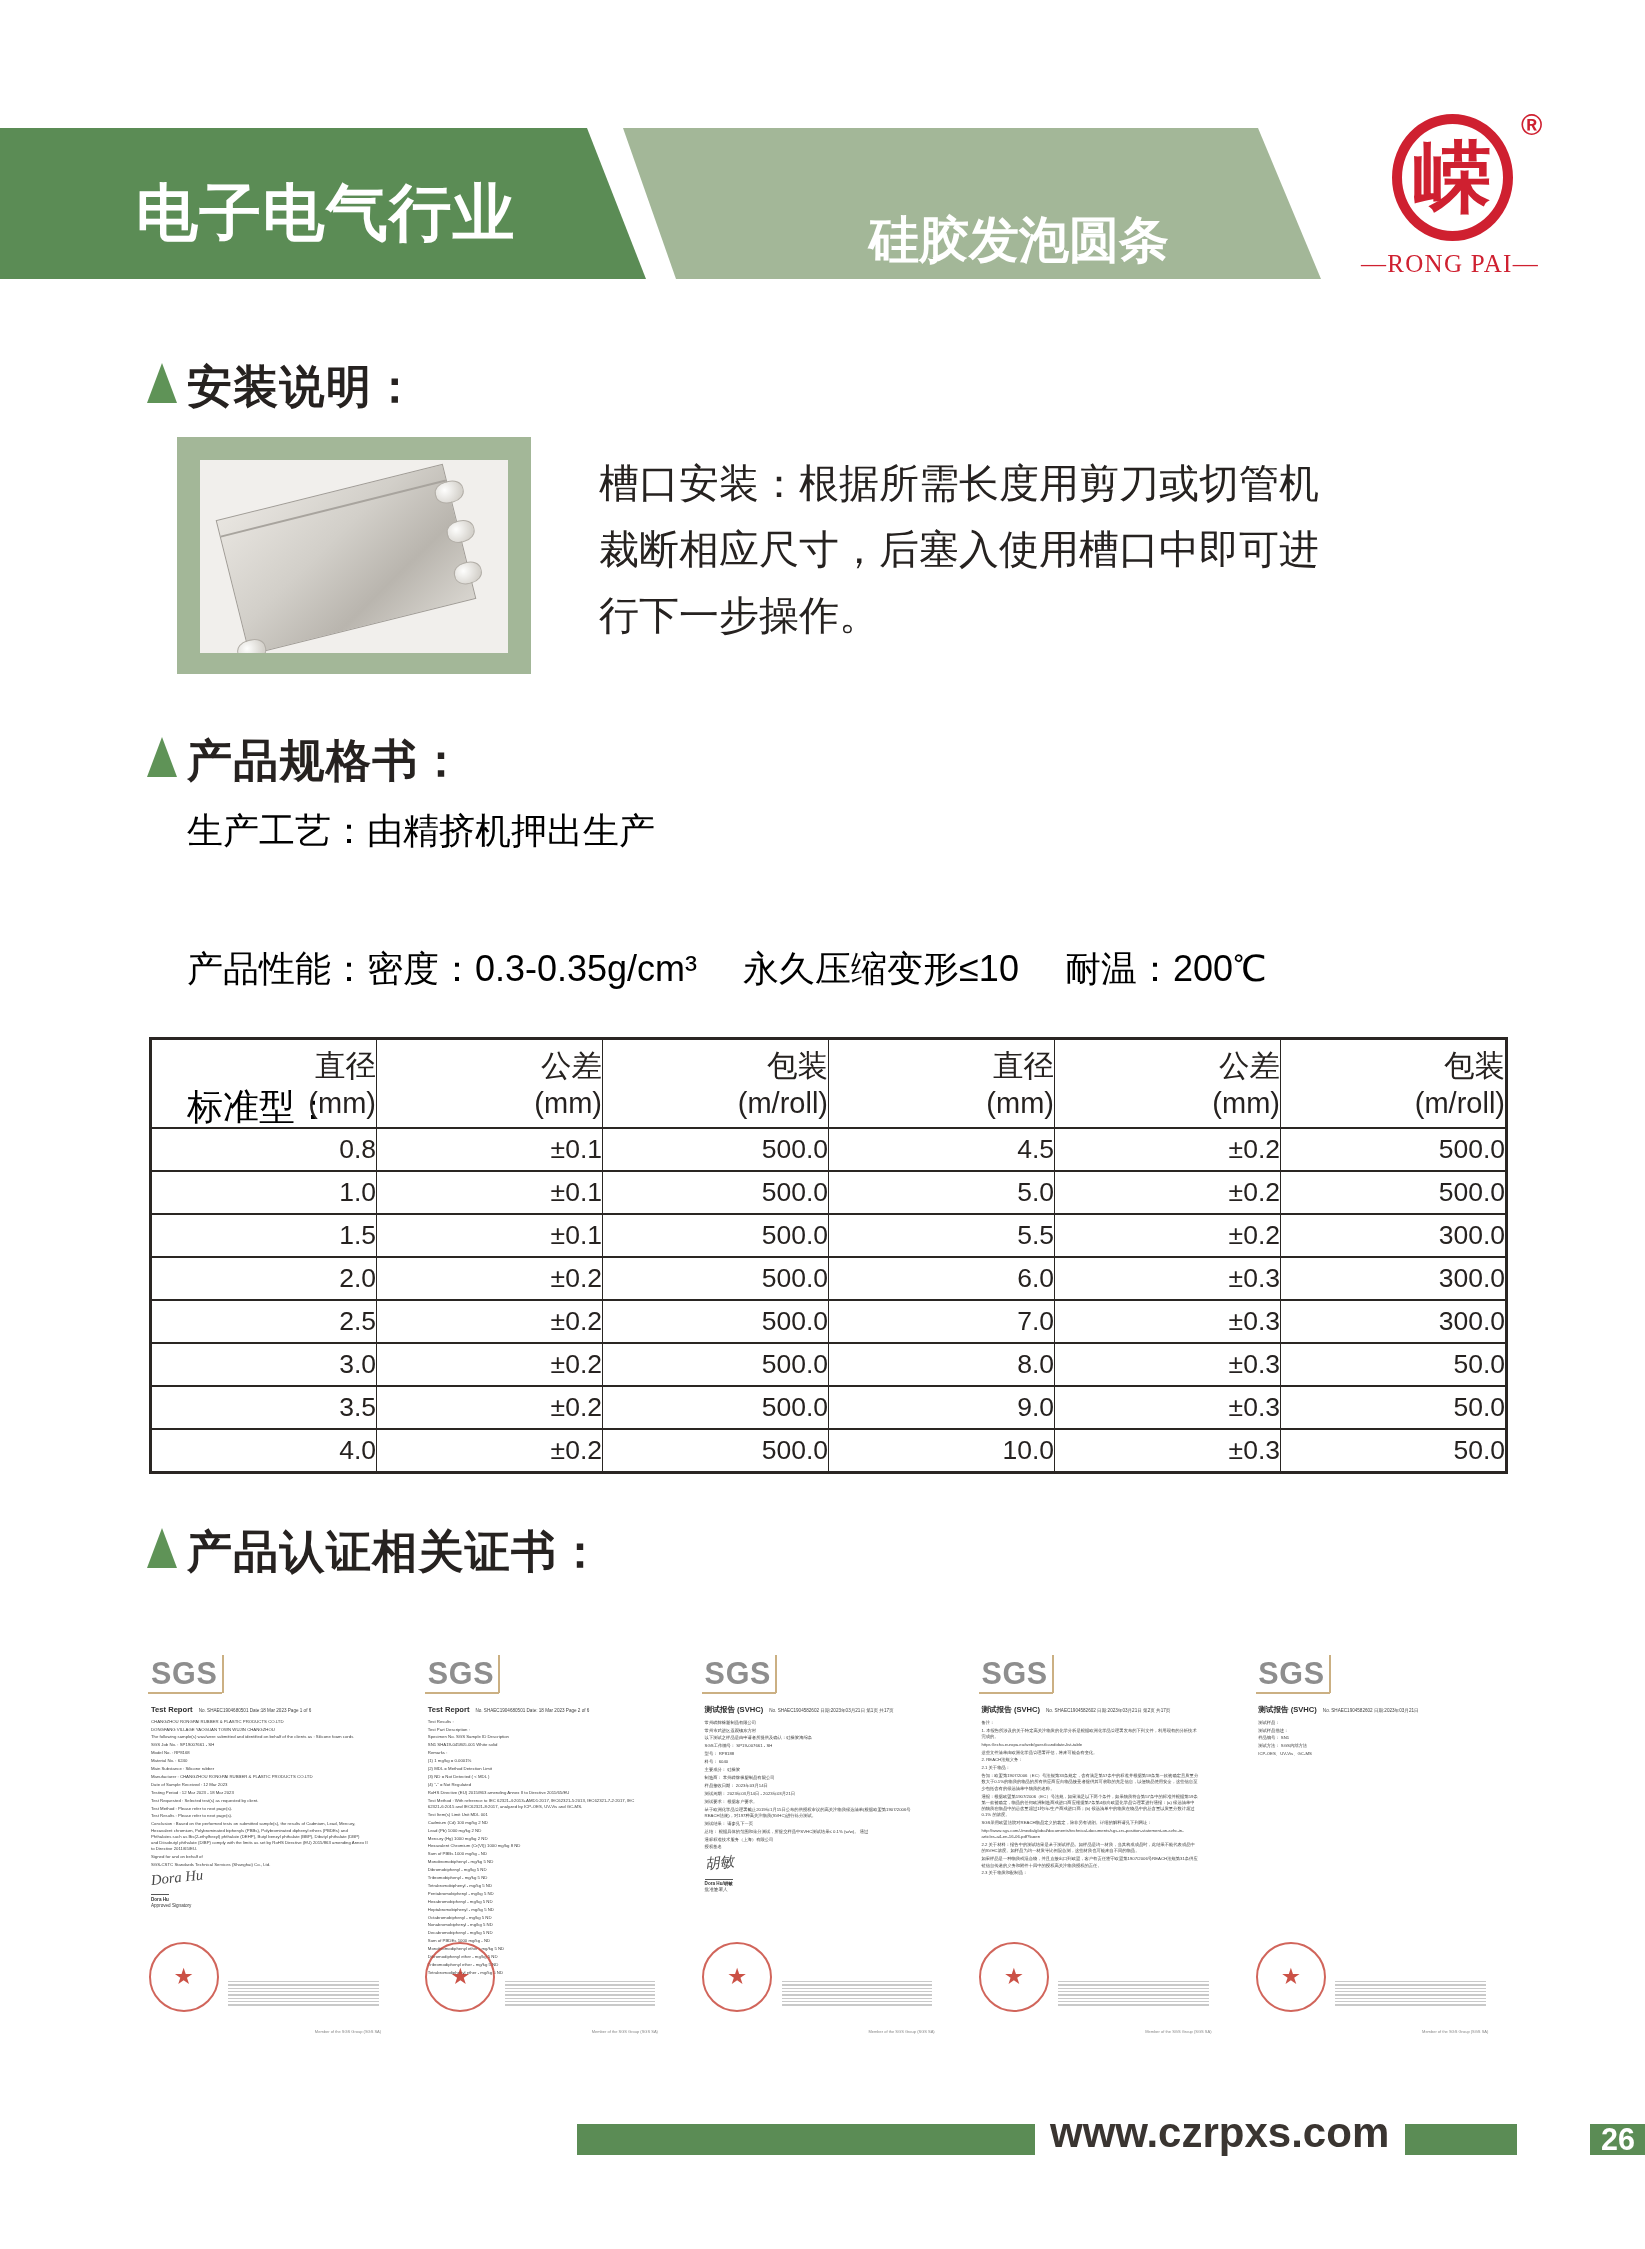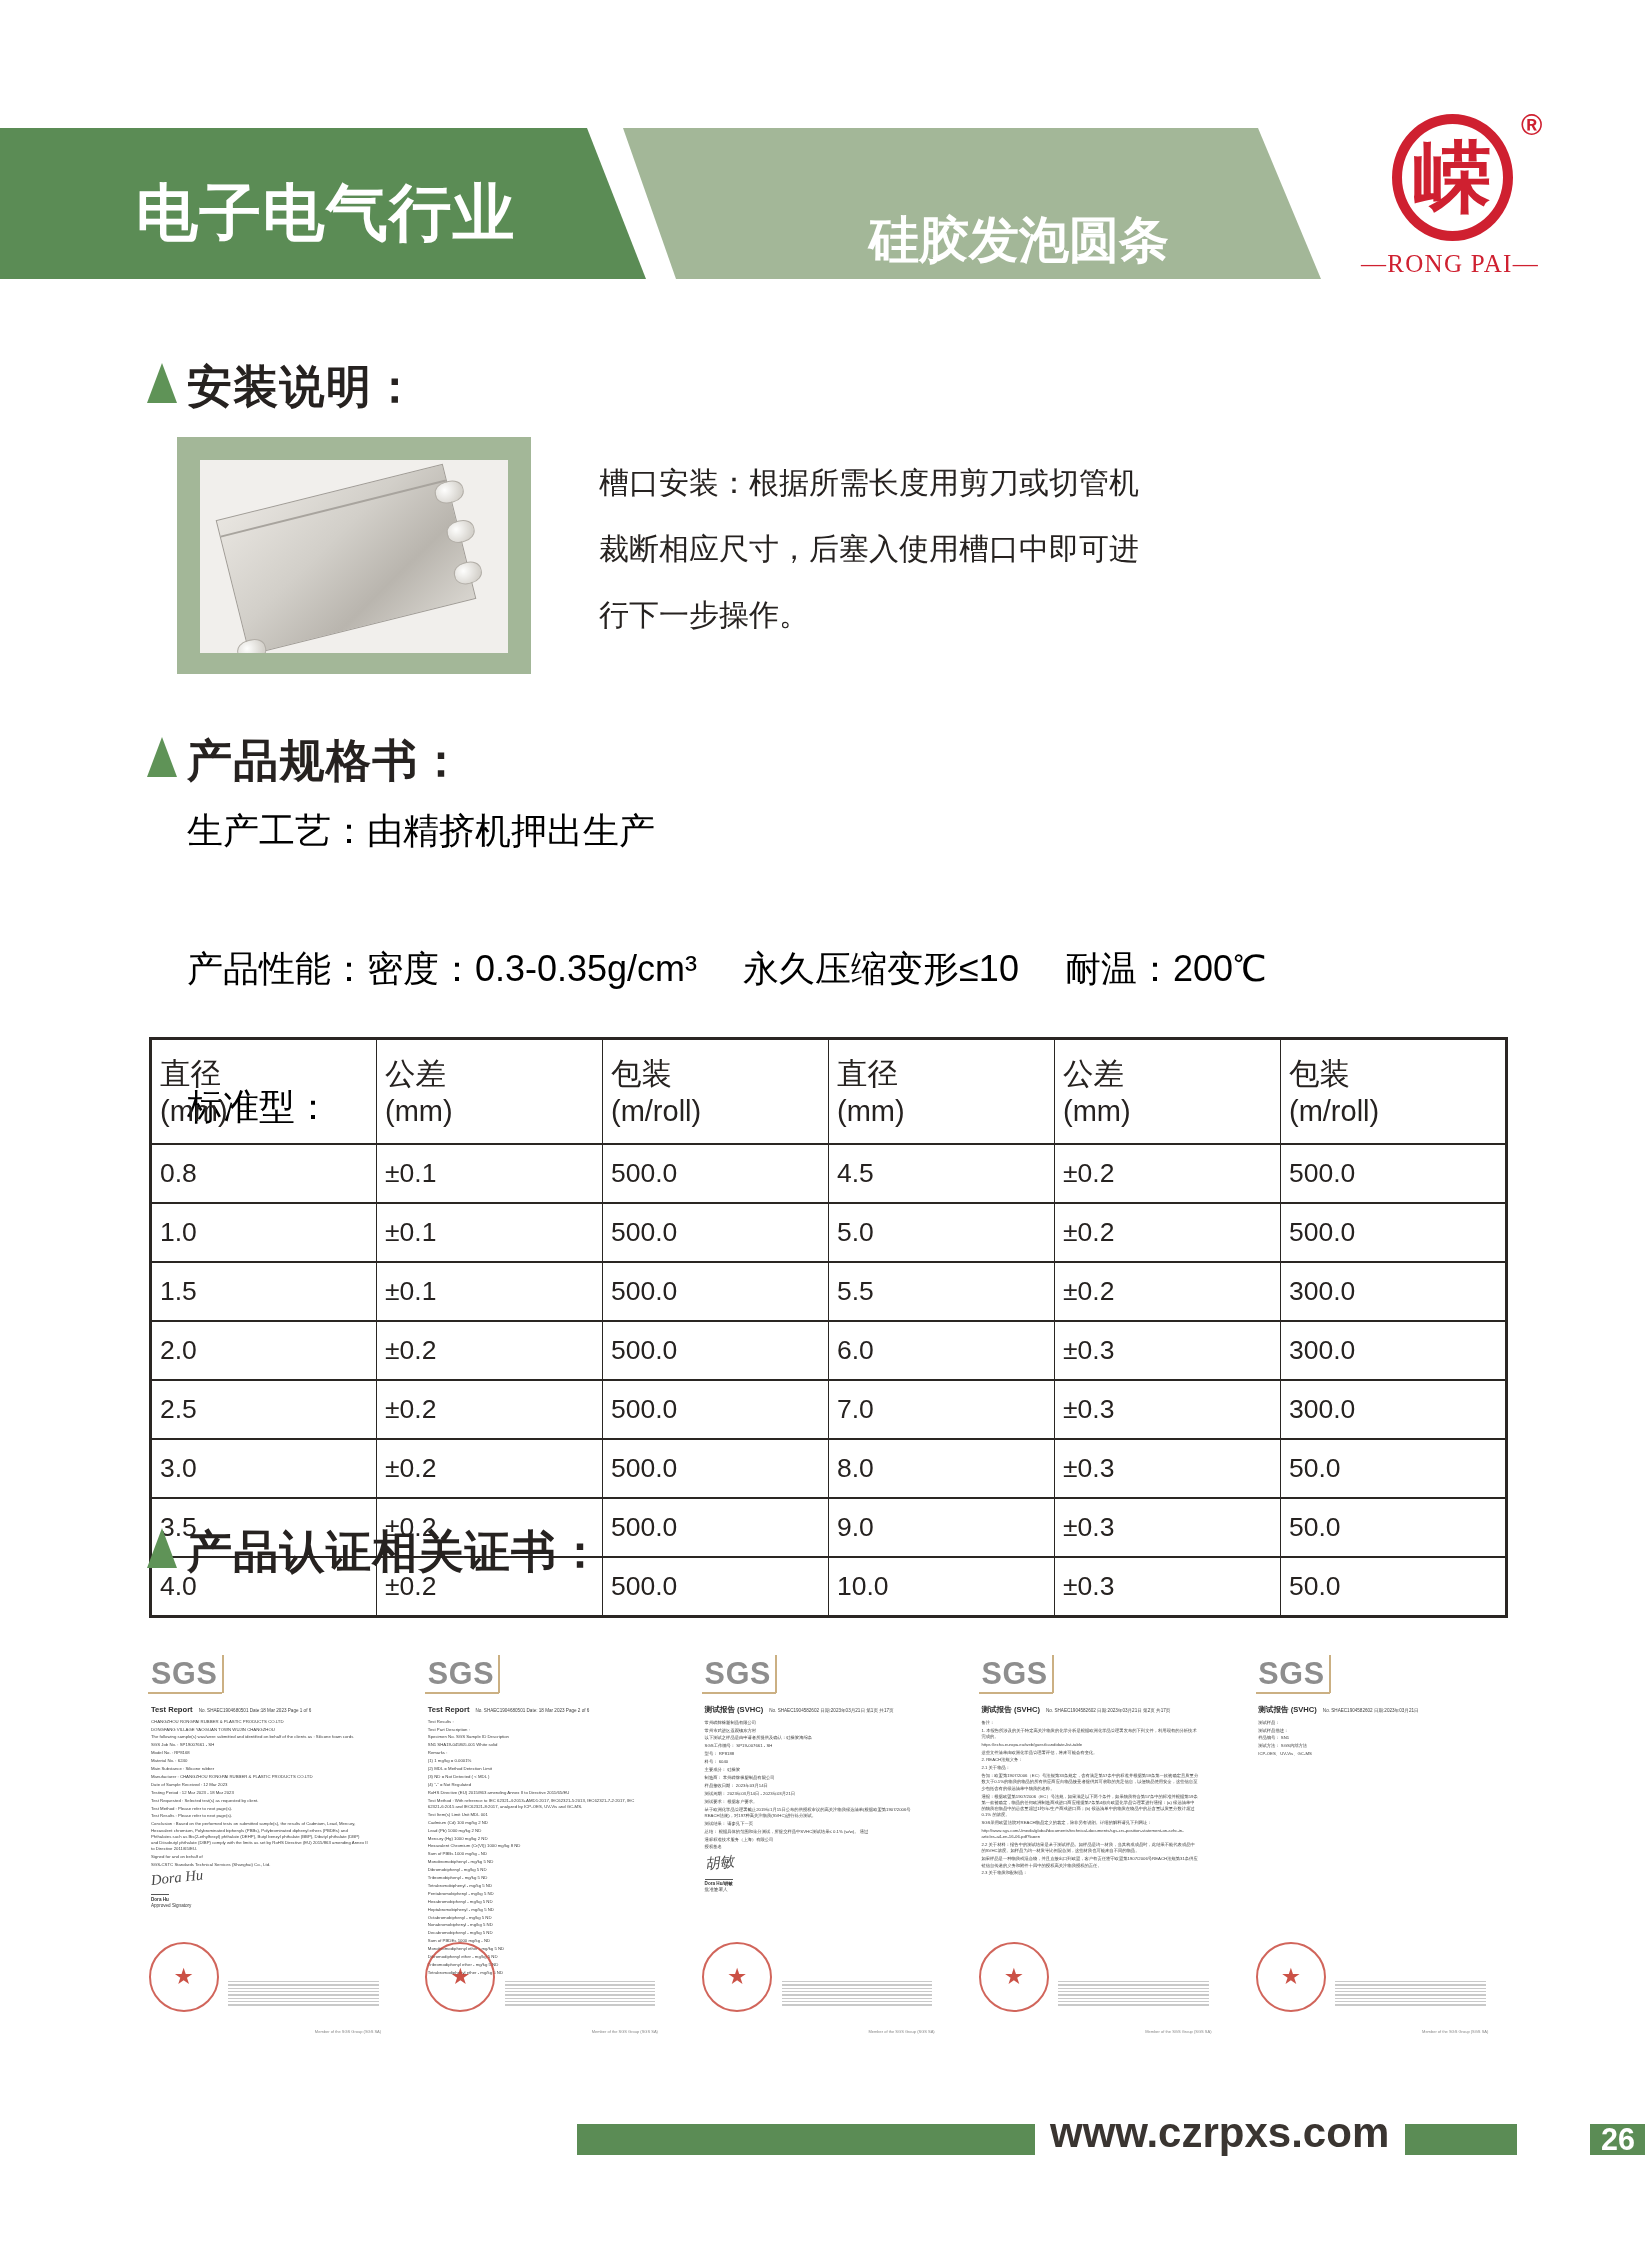--- a/index.html
+++ b/index.html
@@ -39,33 +39,33 @@
   
   .img-frame { position:absolute; left:177px; top:437px; width:354px; height:237px; background:#a3b798; }
   .photo { position:absolute; left:22.6px; top:22.6px; right:22.6px; bottom:21px; background:#f1efec; overflow:hidden; }
   .mbox { position:absolute; left:29px; top:30.5px; width:232px; height:137px; transform:rotate(-14deg);
           background:linear-gradient(150deg,#e8e5e0 0%,#d2cfc9 40%,#b9b5ae 70%,#d8d5cf 100%);
           border:1.3px solid #a09c96; }
   .mbox-lid { position:absolute; left:0; right:0; top:14.6px; height:2px; background:#a8a49e; }
   .gland { position:absolute; width:26.5px; height:20px; border-radius:45%;
            background:radial-gradient(circle at 35% 35%, #fefefd, #d5d2cc 75%);
            border:0.7px solid #b2aea7; }
-  .install-text { position:absolute; left:599px; top:450px; width:929px; font-size:30px;
+  .install-text { position:absolute; left:599px; top:450px; width:929px; font-size:40px;
                   line-height:66px; color:#262220; }
 
   
   .spec-lines { position:absolute; left:187px; top:796px; font-size:36px; line-height:69px;
                 color:#000000; white-space:pre; }
 
   
   .spec-table { position:absolute; left:149px; top:1037px; width:1359px; border-collapse:collapse;
                 table-layout:fixed; }
   .spec-table th, .spec-table td { border-left:1.3px solid #2a2623; border-right:1.3px solid #2a2623;
-                border-top:2.7px solid #2a2623; border-bottom:2.7px solid #2a2623; text-align:left;
-                padding:8px; }
+                border-top:2.7px solid #2a2623; border-bottom:2.7px solid #2a2623; text-align:right;
+                padding:0; }
   .spec-table { border:3.3px solid #2a2623; }
   .spec-table th { height:87px; font-weight:normal; vertical-align:middle; }
   .spec-table td { height:41px; font-size:26.5px; vertical-align:middle;margin-top:12px; }
   .th-l1 { font-size:30.5px; line-height:40px; }
   .th-l2 { font-size:29px; line-height:37px; }
 
   
   .certs { position:absolute; left:130px; top:1653px; width:1361px; height:385px;
            display:flex; gap:23px; }
   .cert { position:relative; width:254px; height:385px; overflow:hidden; background:#fff; }

